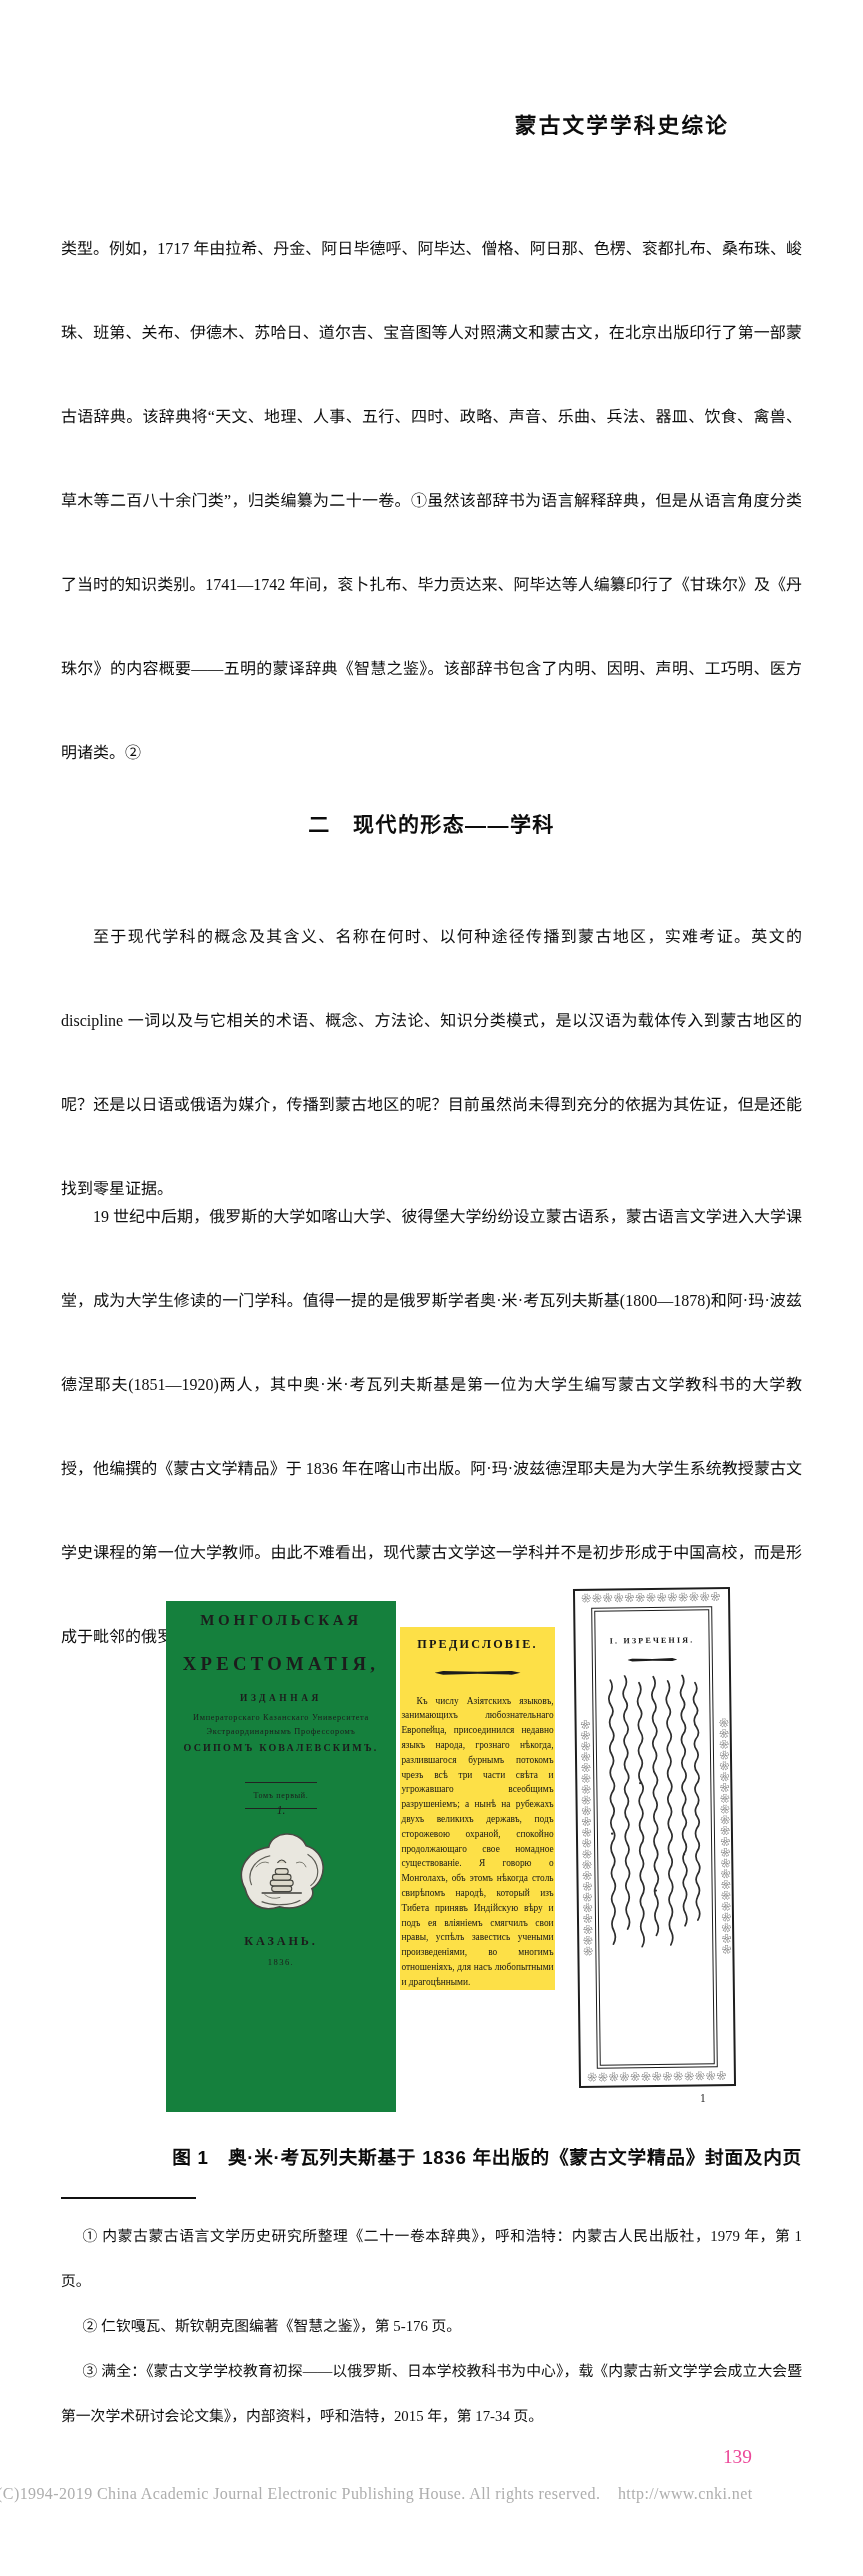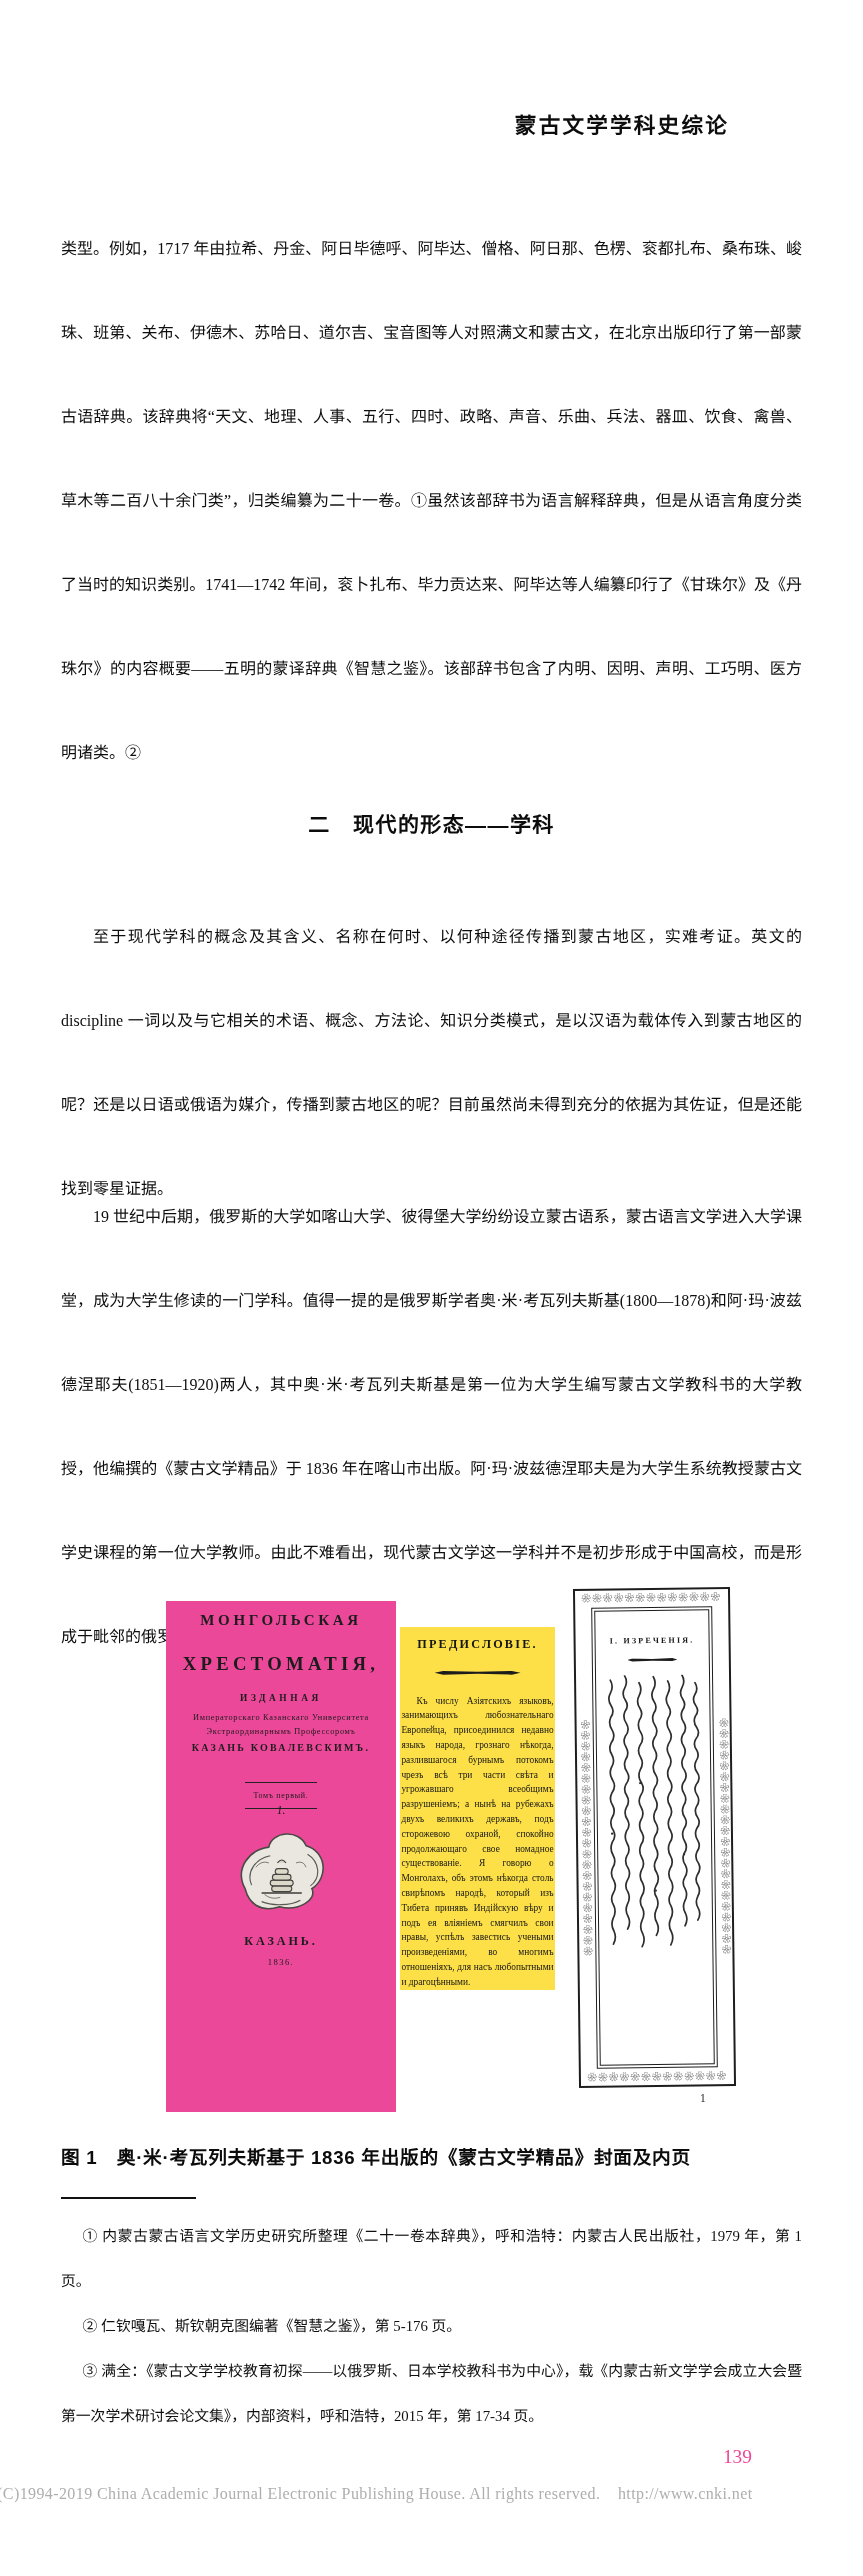--- a/index.html
+++ b/index.html
@@ -22,21 +22,21 @@
   .indent{text-indent:2em;}
   .section-heading{
     position:absolute;left:61px;width:741px;top:808px;
     text-align:center;font-size:21px;font-weight:bold;letter-spacing:1.4px;
     font-family:"Liberation Sans","DejaVu Sans",sans-serif;color:#0c0c0c;
   }
   
   .figure{position:absolute;left:166px;top:1587px;width:561px;height:543px;}
   .scan-left{
     position:absolute;left:0;top:14.4px;width:230px;height:511px;
-    background:#ec4899;
+    background:#15803d;
   }
   .scan-left .abs{position:absolute;left:0;right:0;text-align:center;color:#1c1c1c;}
   .tp-l1{top:10.8px;font-size:15px;font-weight:bold;letter-spacing:3.6px;}
   .tp-l2{top:52px;font-size:18.7px;font-weight:bold;letter-spacing:4.3px;}
   .tp-l3{top:92px;font-size:9.4px;font-weight:bold;letter-spacing:3.6px;}
   .tp-l4{top:112px;font-size:8.3px;letter-spacing:0.7px;color:#2a2a2a;}
   .tp-l5{top:126px;font-size:8.3px;letter-spacing:0.7px;color:#2a2a2a;}
   .tp-l6{top:141px;font-size:10px;font-weight:bold;letter-spacing:2.2px;}
   .tp-vol{
     top:181px;left:79px !important;right:79px !important;
@@ -75,21 +75,21 @@
   }
   .sp-inner2{position:absolute;top:2.2px;left:2.2px;right:2.2px;bottom:2.2px;border:0.7px solid #1d1d1d;}
   .sp-heading{
     text-align:center;font-size:8px;font-weight:bold;letter-spacing:2.2px;
     margin-top:24.5px;color:#181818;
   }
   .taper-rule.small{width:50px;height:3.6px;margin-top:13px;}
   .sp-columns{display:block;margin:13px auto 0 auto;}
   .sp-pagenum{position:absolute;left:534px;top:505px;font-size:11.5px;color:#222;}
   .figure-caption{
-    position:absolute;left:61px;width:741px;top:2142px;text-align:left;
+    position:absolute;left:61px;width:741px;top:2142px;text-align:right;
     font-size:18.7px;font-weight:bold;letter-spacing:0.7px;
     font-family:"Liberation Sans","DejaVu Sans",sans-serif;color:#0c0c0c;
   }
   
   .footnote-rule{position:absolute;left:61px;top:2197px;width:135px;border-top:2.2px solid #111;}
   .footnotes{position:absolute;left:61px;top:2214px;width:741px;}
   .footnotes p{margin:0;font-size:14.8px;line-height:45px;text-align:justify;text-indent:21.6px;color:#101010;}
   
   .page-number{position:absolute;right:76px;top:2446px;font-size:19.4px;color:#ec4899;}
   .copyright{
@@ -112,21 +112,21 @@
   <p class="body-block indent" style="top:1175px;">19 世纪中后期，俄罗斯的大学如喀山大学、彼得堡大学纷纷设立蒙古语系，蒙古语言文学进入大学课堂，成为大学生修读的一门学科。值得一提的是俄罗斯学者奥·米·考瓦列夫斯基(1800—1878)和阿·玛·波兹德涅耶夫(1851—1920)两人，其中奥·米·考瓦列夫斯基是第一位为大学生编写蒙古文学教科书的大学教授，他编撰的《蒙古文学精品》于 1836 年在喀山市出版。阿·玛·波兹德涅耶夫是为大学生系统教授蒙古文学史课程的第一位大学教师。由此不难看出，现代蒙古文学这一学科并不是初步形成于中国高校，而是形成于毗邻的俄罗斯高校。③</p>
 
   <div class="figure">
 
     <div class="scan-left">
       <div class="abs tp-l1">МОНГОЛЬСКАЯ</div>
       <div class="abs tp-l2">ХРЕСТОМАТІЯ,</div>
       <div class="abs tp-l3">ИЗДАННАЯ</div>
       <div class="abs tp-l4">Императорскаго Казанскаго Университета</div>
       <div class="abs tp-l5">Экстраординарнымъ Профессоромъ</div>
-      <div class="abs tp-l6">КАЗАНЬ КОВАЛЕВСКИМЪ.</div>
+      <div class="abs tp-l6">ОСИПОМЪ КОВАЛЕВСКИМЪ.</div>
       <div class="abs tp-vol">Томъ первый.</div>
       <div class="abs tp-num">1.</div>
       <div class="abs tp-vignette">
         <svg width="108" height="104" viewBox="0 0 150 145" xmlns="http://www.w3.org/2000/svg">
           <path d="M25,100 C10,72 30,46 58,42 C62,20 100,16 110,40 C138,48 142,84 118,100 C126,116 98,132 73,125 C46,134 30,120 25,100 Z" fill="#e9e7df" stroke="#4a4a44" stroke-width="2.2"></path>
           <path d="M34,95 C26,76 40,58 60,54 M112,52 C128,62 132,84 116,96 M48,118 C62,124 88,124 102,116" fill="none" stroke="#5a5a52" stroke-width="1.6"></path>
           <path d="M40,70 q8,-10 18,-6 M96,64 q10,-4 14,6 M52,108 q10,8 22,4" fill="none" stroke="#6a6a60" stroke-width="1.2"></path>
           <rect x="62" y="96" width="28" height="8" rx="4" fill="#d8d4c6" stroke="#44443e" stroke-width="1.5"></rect>
           <rect x="60" y="88" width="32" height="8" rx="4" fill="#ddd9cb" stroke="#44443e" stroke-width="1.5"></rect>
           <rect x="63" y="80" width="26" height="8" rx="4" fill="#d8d4c6" stroke="#44443e" stroke-width="1.5"></rect>

